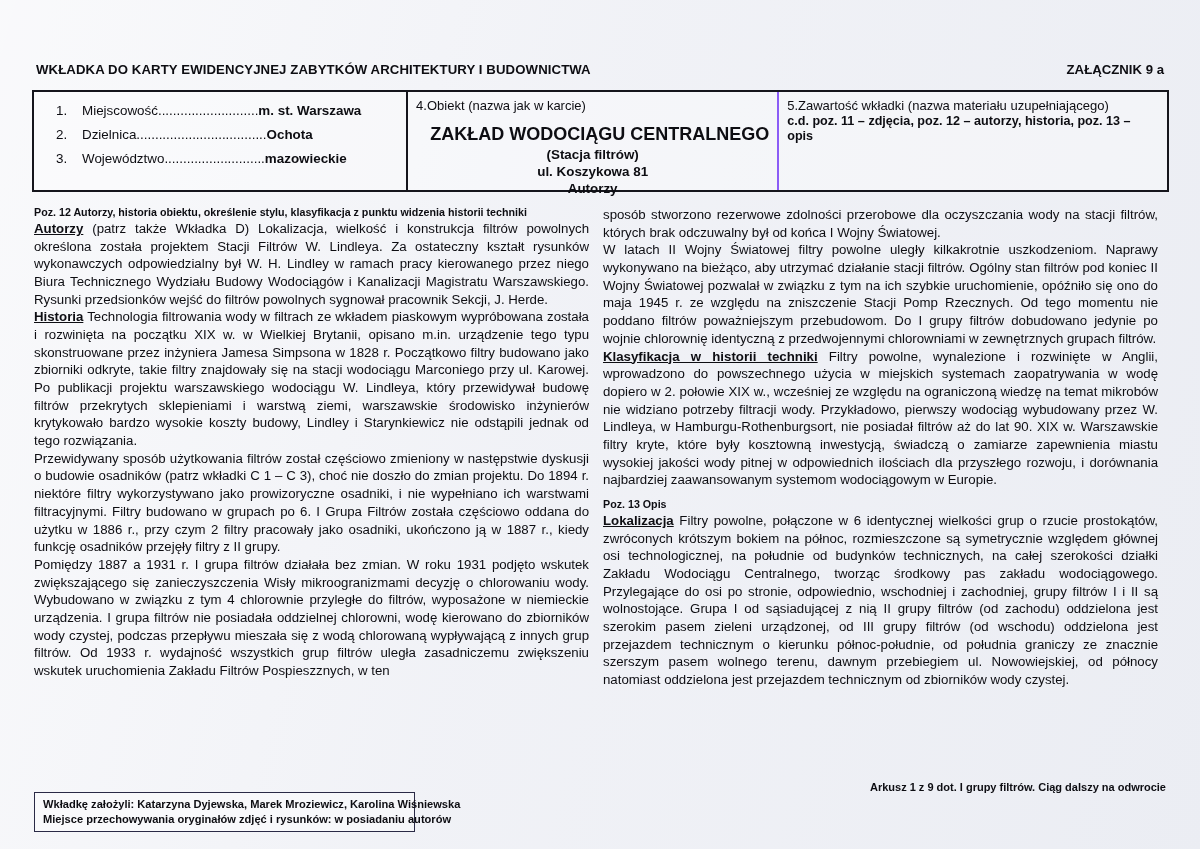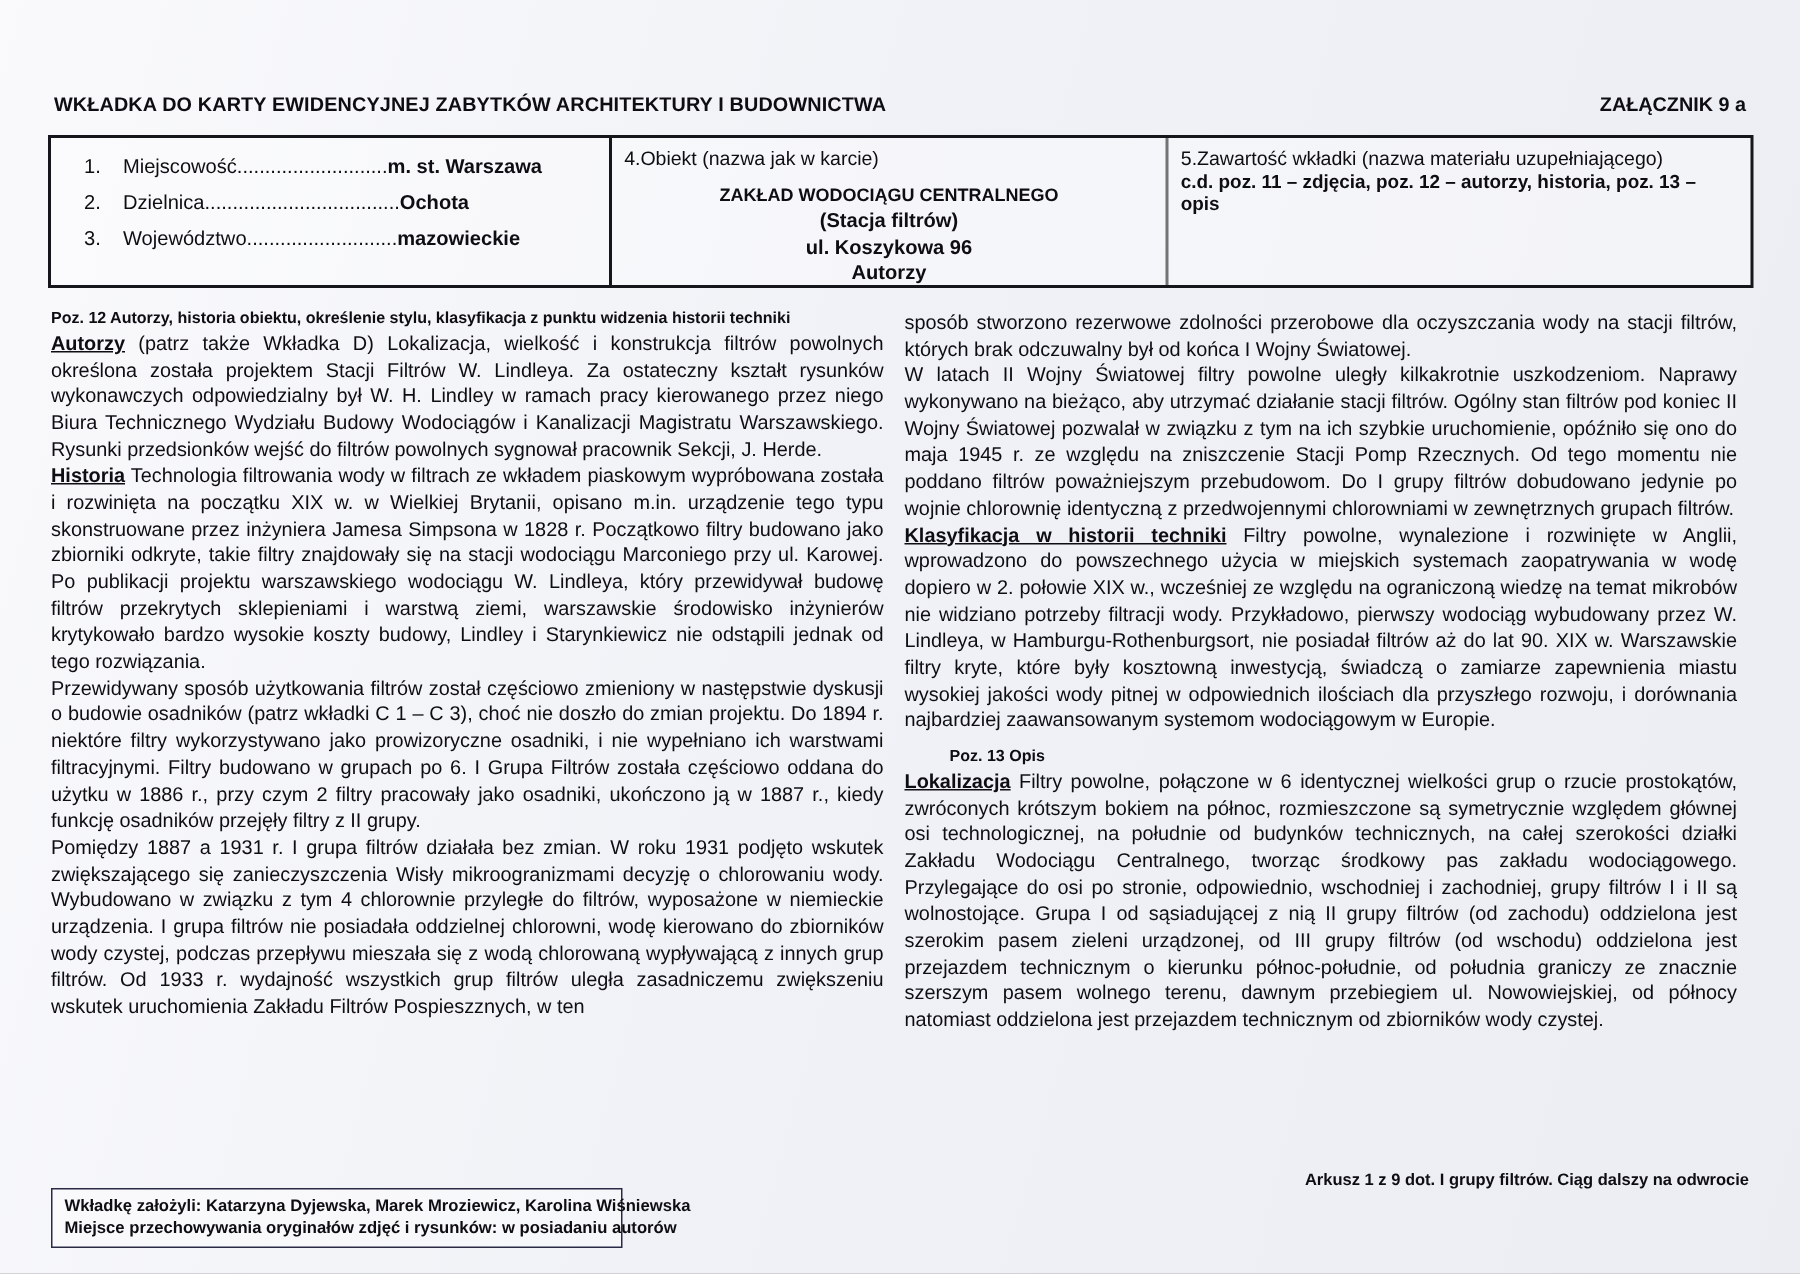--- a/index.html
+++ b/index.html
@@ -64,21 +64,21 @@
     border: 2px solid #15151c;
     box-sizing: border-box;
     background: rgba(255,255,255,0.35);
   }
   .id-cell {
     box-sizing: border-box;
     padding: 6px 8px 4px 8px;
     position: relative;
   }
   .id-cell.left   { width: 375px; border-right: 2px solid #15151c; padding-left: 22px; padding-top: 11px; }
-  .id-cell.mid    { width: 372px; border-right: 2px solid #737373; }
+  .id-cell.mid    { width: 372px; border-right: 2px solid #8b5cf6; }
   .id-cell.right  { flex: 1 1 auto; }
 
   .loc-row {
     display: flex;
     align-items: baseline;
     font-size: 13.4px;
     margin-bottom: 9px;
     white-space: nowrap;
   }
   .loc-num { width: 26px; flex: 0 0 26px; }
@@ -89,21 +89,21 @@
   .obj-kicker {
     font-size: 13px;
     margin-bottom: 10px;
   }
   .obj-block {
     text-align: center;
     font-weight: bold;
     font-size: 13.4px;
     line-height: 1.28;
   }
-  .obj-name { font-size: 12px; }
+  .obj-name { font-size: 18px; text-align: right; }
 
   .cnt-kicker {
     font-size: 13px;
     line-height: 1.2;
   }
   .cnt-main {
     text-align: center;
     font-weight: bold;
     font-size: 13.1px;
     line-height: 1.33;
@@ -128,21 +128,21 @@
   }
   .col { width: 555px; }
   .col.right-col { width: 555px; }
 
   .poz-head {
     font-size: 10.7px;
     font-weight: bold;
     line-height: 1.2;
     margin: 0 0 1px 0;
   }
-  .poz-head.spaced { margin-top: 9px; margin-left: 30px; }
+  .poz-head.spaced { margin-top: 9px; }
 
   p.body {
     margin: 0;
     font-size: 13.25px;
     line-height: 1.335;
     text-align: justify;
     text-justify: inter-word;
     hyphens: none;
   }
   p.body + p.body { margin-top: 0px; }
@@ -208,21 +208,21 @@
         <span class="loc-dots">...........................</span>
         <span class="loc-value">mazowieckie</span>
       </div>
     </div>
 
     <div class="id-cell mid">
       <div class="obj-kicker">4.Obiekt (nazwa jak w karcie)</div>
       <div class="obj-block">
         <div class="obj-name">ZAKŁAD WODOCIĄGU CENTRALNEGO</div>
         <div>(Stacja filtrów)</div>
-        <div>ul. Koszykowa 96</div>
+        <div>ul. Koszykowa 81</div>
         <div>Autorzy</div>
       </div>
     </div>
 
     <div class="id-cell right">
       <div class="cnt-kicker">5.Zawartość wkładki (nazwa materiału uzupełniającego)</div>
       <div class="cnt-tail">c.d. poz. 11 – zdjęcia, poz. 12 – autorzy, historia, poz. 13 – opis</div>
     </div>
   </div>
 

